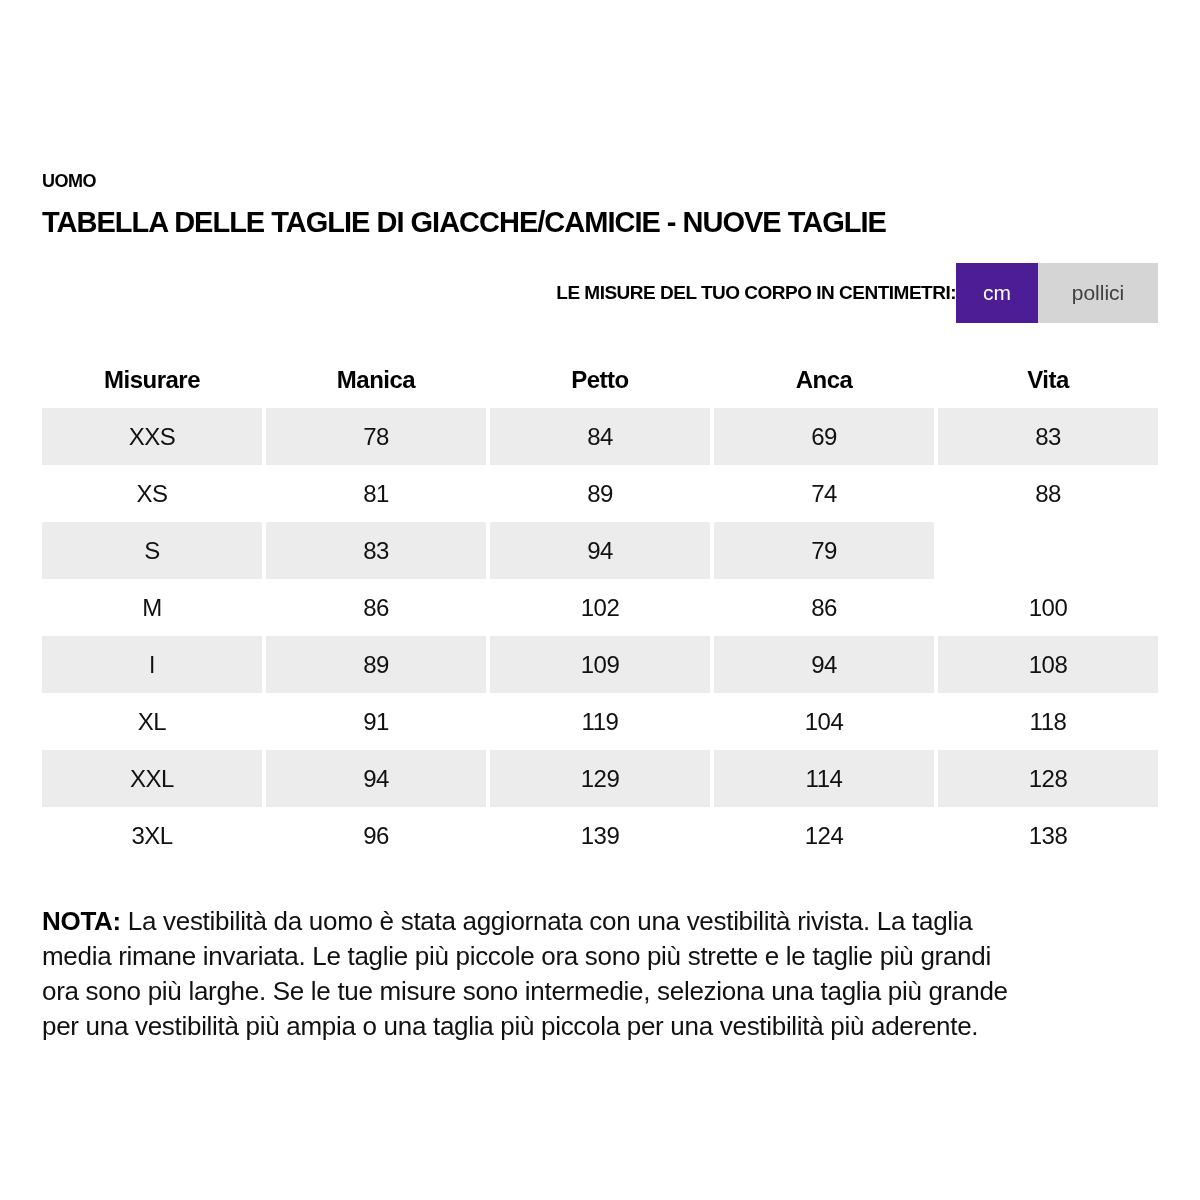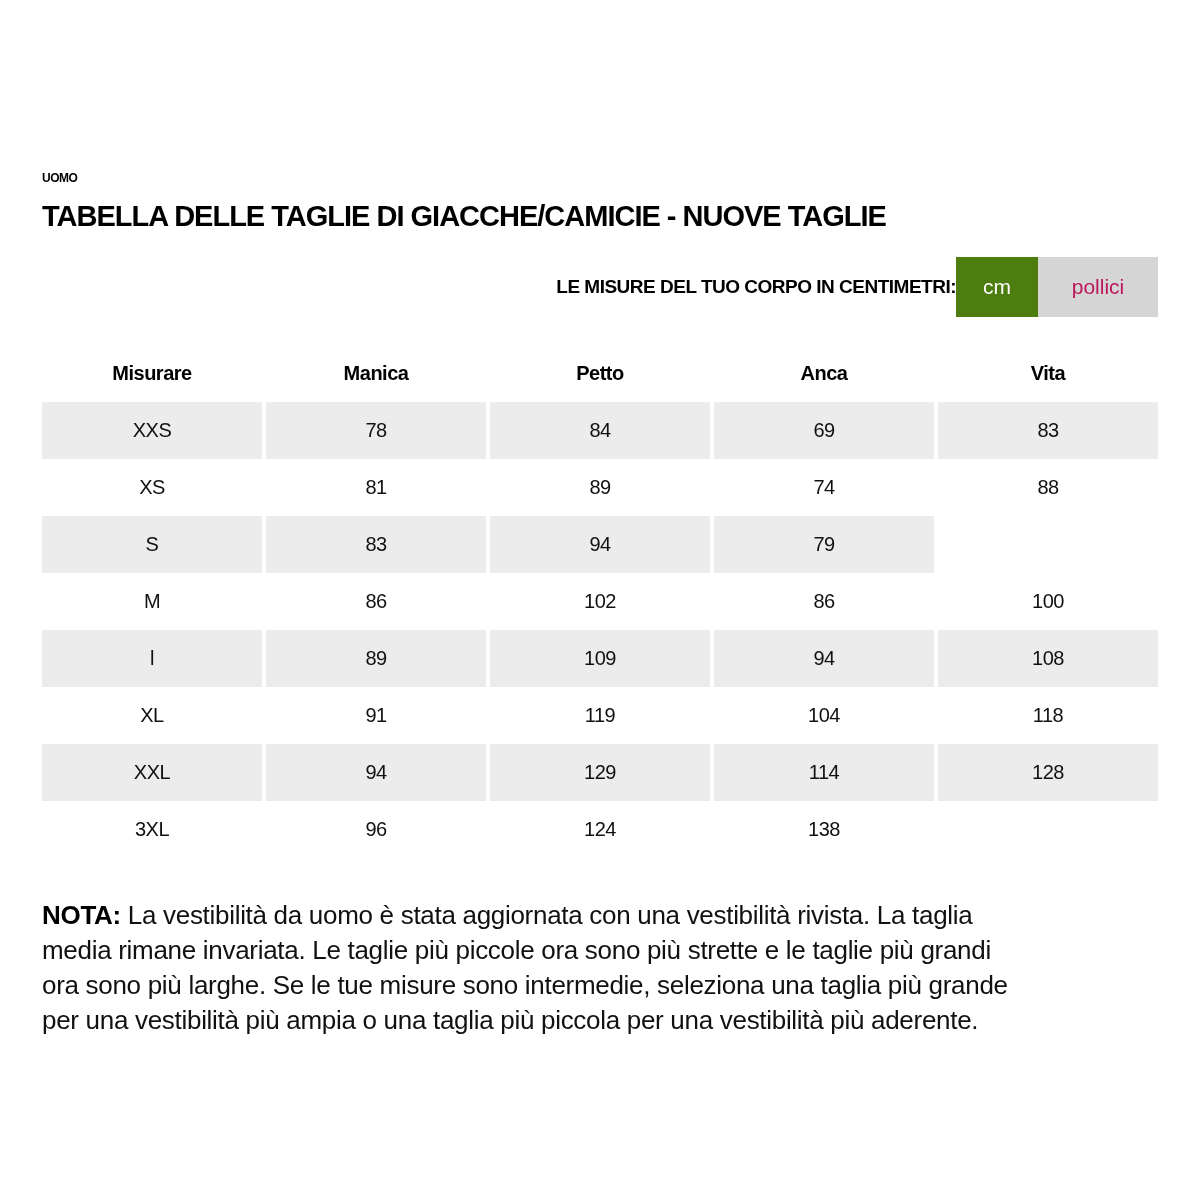--- a/index.html
+++ b/index.html
@@ -11,21 +11,21 @@
     background: #ffffff;
     font-family: "Liberation Sans", sans-serif;
     color: #000000;
     overflow: hidden;
   }
   .content {
     padding: 0 42px;
   }
   .category-label {
     margin-top: 172px;
-    font-size: 12px;
+    font-size: 18px;
     font-weight: bold;
     letter-spacing: -0.5px;
     line-height: 1;
   }
   .page-title {
     margin-top: 18px;
     font-size: 29px;
     font-weight: bold;
     letter-spacing: -1px;
     line-height: 1;
@@ -46,27 +46,27 @@
   .unit-tabs {
     display: flex;
     height: 60px;
   }
   .unit-tab {
     display: flex;
     align-items: center;
     justify-content: center;
     font-size: 21px;
     background: #d5d5d5;
-    color: #be185d;
+    color: #404040;
     cursor: pointer;
     border: none;
     font-family: "Liberation Sans", sans-serif;
   }
   .unit-tab.active {
-    background: #4d7c0f;
+    background: #4c1d95;
     color: #ffffff;
   }
   .unit-tab.tab-cm { width: 82px; }
   .unit-tab.tab-pollici { width: 120px; }
   .unit-tab.tab-internazionale { width: 185px; }
 
   .size-table {
     margin-top: 28px;
     width: 1116px;
   }
@@ -74,21 +74,21 @@
     display: grid;
     grid-template-columns: repeat(5, 1fr);
     column-gap: 4px;
     height: 57px;
     background: #ffffff;
   }
   .t-cell {
     display: flex;
     align-items: center;
     justify-content: center;
-    font-size: 20px;
+    font-size: 24px;
     letter-spacing: -0.5px;
     color: #111111;
     background: transparent;
   }
   .t-row.header .t-cell {
     font-weight: bold;
     color: #000000;
   }
   .t-row.stripe .t-cell {
     background: #ececec;
@@ -187,20 +187,21 @@
         <div class="t-cell">XXL</div>
         <div class="t-cell">94</div>
         <div class="t-cell">129</div>
         <div class="t-cell">114</div>
         <div class="t-cell">128</div>
       </div>
 
       <div class="t-row">
         <div class="t-cell">3XL</div>
         <div class="t-cell">96</div>
+        <div class="t-cell">139</div>
         <div class="t-cell">124</div>
         <div class="t-cell">138</div>
       </div>
 
     </div>
 
     <p class="note"><span class="note-label">NOTA:</span><span> La vestibilità da uomo è stata aggiornata con una vestibilità rivista. La taglia media rimane invariata. Le taglie più piccole ora sono più strette e le taglie più grandi ora sono più larghe. Se le tue misure sono intermedie, seleziona una taglia più grande per una vestibilità più ampia o una taglia più piccola per una vestibilità più aderente.</span></p>
 
   </div>
 </div>

